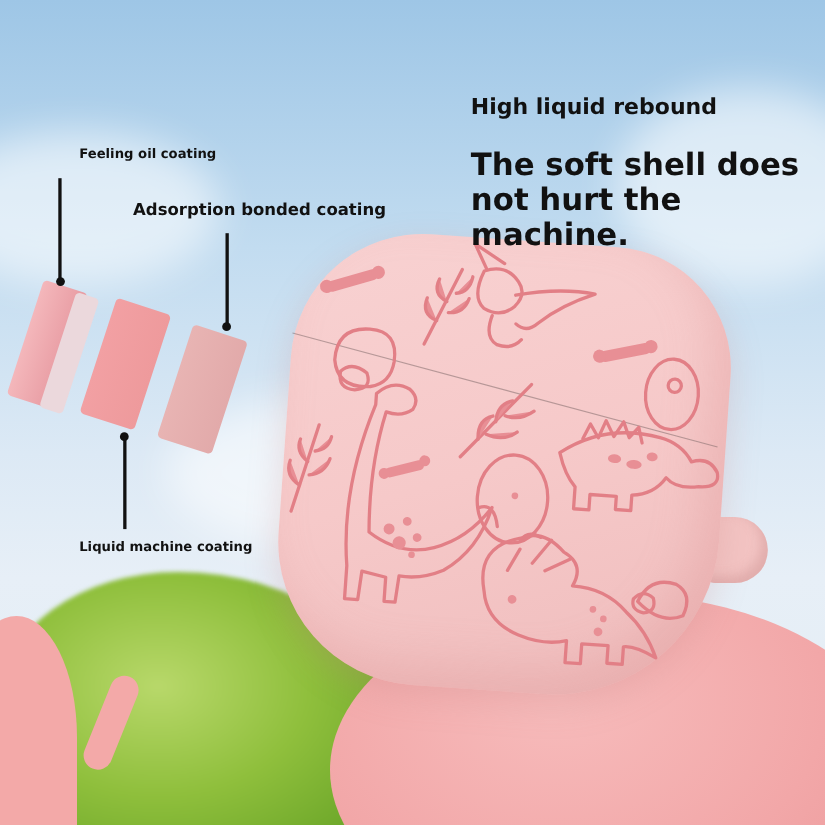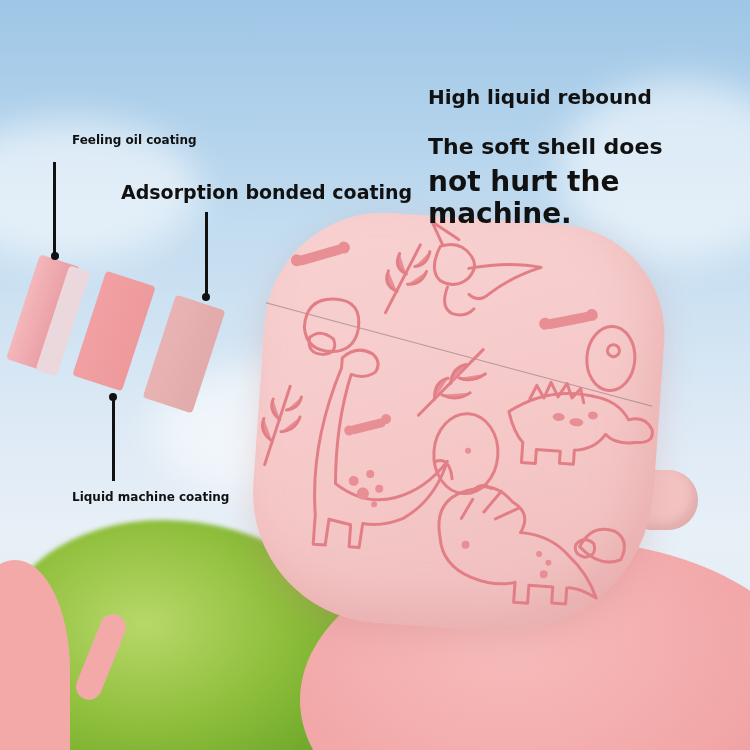--- a/index.html
+++ b/index.html
@@ -104,24 +104,24 @@
 
   <div class="strip" style="left:22px;top:258px;width:42px;height:110px;background:linear-gradient(90deg,#f4b7bb,#e79aa1);transform:rotate(18deg);"></div>
   <div class="strip" style="left:52px;top:266px;width:22px;height:110px;background:#ebd8dc;transform:rotate(18deg);"></div>
   <div class="strip" style="left:88px;top:276px;width:52px;height:110px;background:linear-gradient(90deg,#f2a0a3,#ee9a9c);transform:rotate(18deg);"></div>
   <div class="strip" style="left:158px;top:300px;width:52px;height:108px;background:linear-gradient(90deg,#e8b4b3,#e2aaaa);transform:rotate(18deg);"></div>
 
   <div class="label" style="left:44px;top:133px;font-size:12px;">Feeling oil coating</div>
   <div class="lead" style="left:53px;top:162px;height:92px;"></div>
   <div class="dot" style="left:51px;top:252px;"></div>
 
-  <div class="label" style="left:93px;top:181px;font-size:19px;">Adsorption bonded coating</div>
+  <div class="label" style="left:93px;top:181px;font-size:15px;">Adsorption bonded coating</div>
   <div class="lead" style="left:205px;top:212px;height:84px;"></div>
   <div class="dot" style="left:202px;top:293px;"></div>
 
   <div class="dot" style="left:109px;top:393px;"></div>
   <div class="lead" style="left:112px;top:397px;height:84px;"></div>
   <div class="label" style="left:44px;top:490px;font-size:12px;">Liquid machine coating</div>
 
   <div class="headline" style="top:58px;font-size:20px;">High liquid rebound</div>
-  <div class="headline" style="top:106px;font-size:22px;">The soft shell does</div>
+  <div class="headline" style="top:106px;font-size:28px;">The soft shell does</div>
   <div class="headline" style="top:138px;font-size:28px;">not hurt the machine.</div>
 </div>
 
 </body></html>

